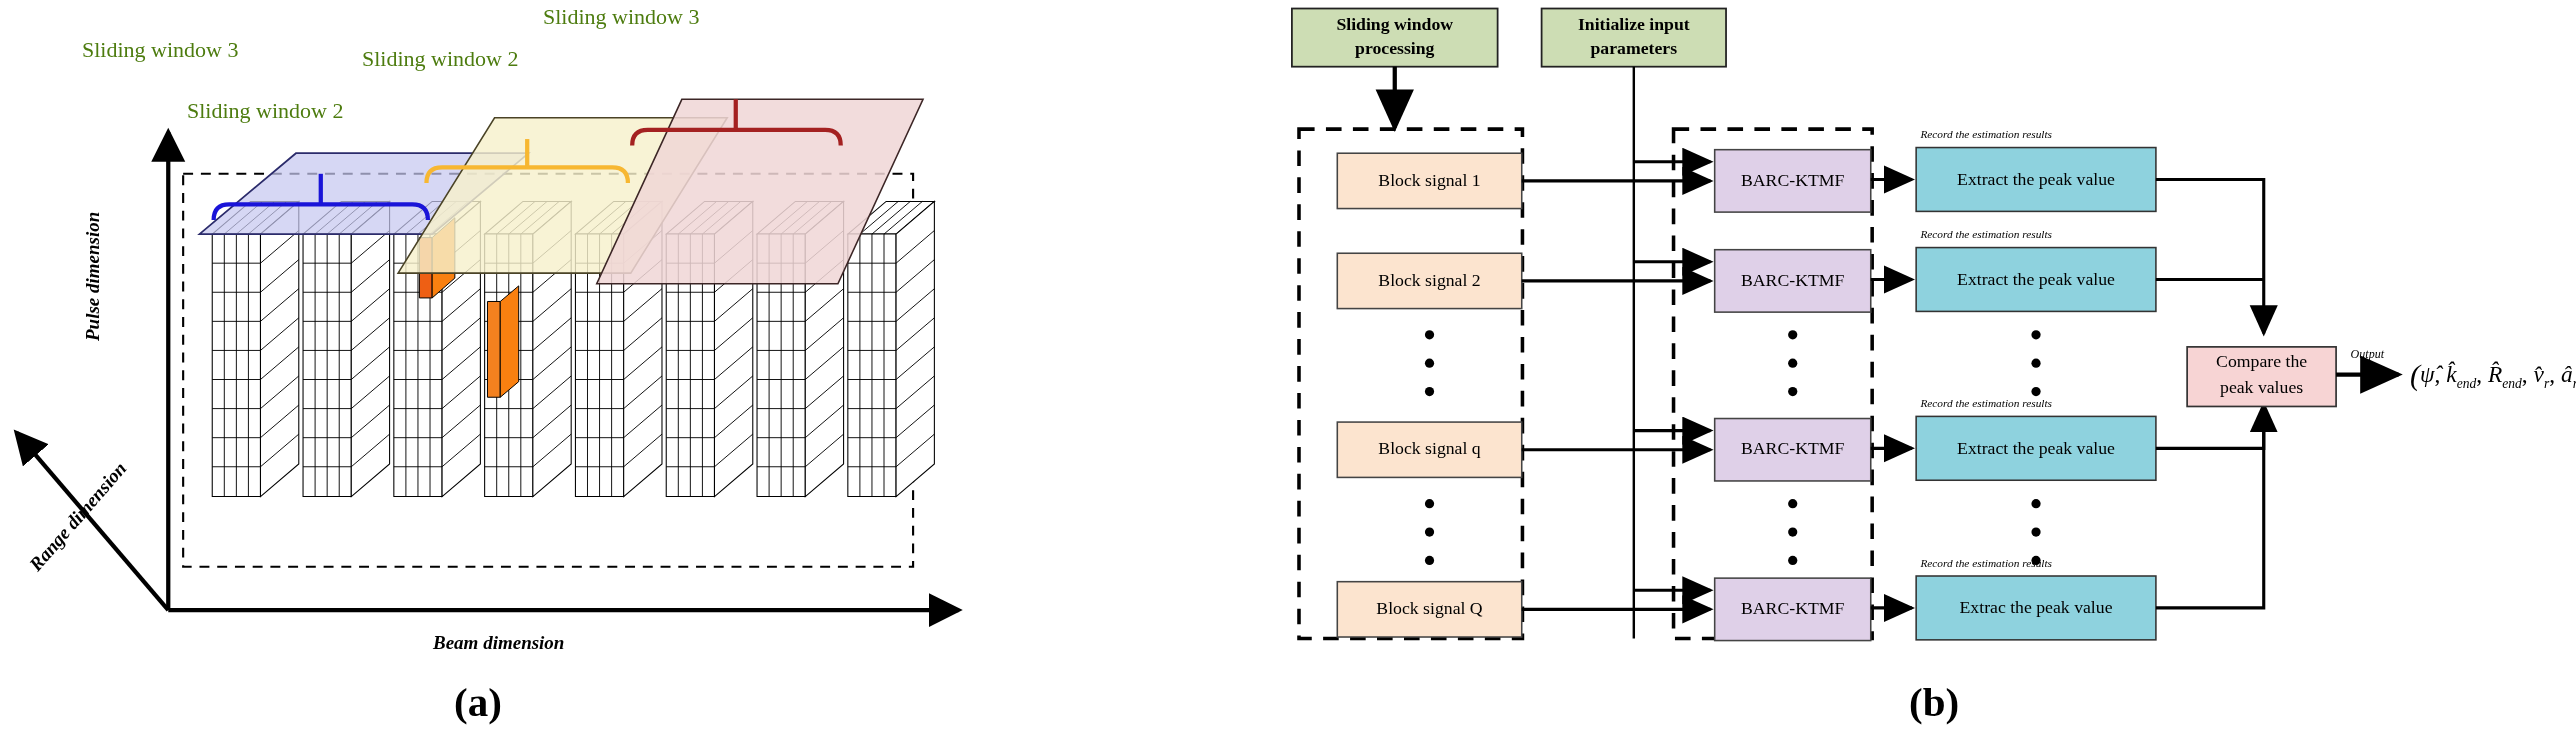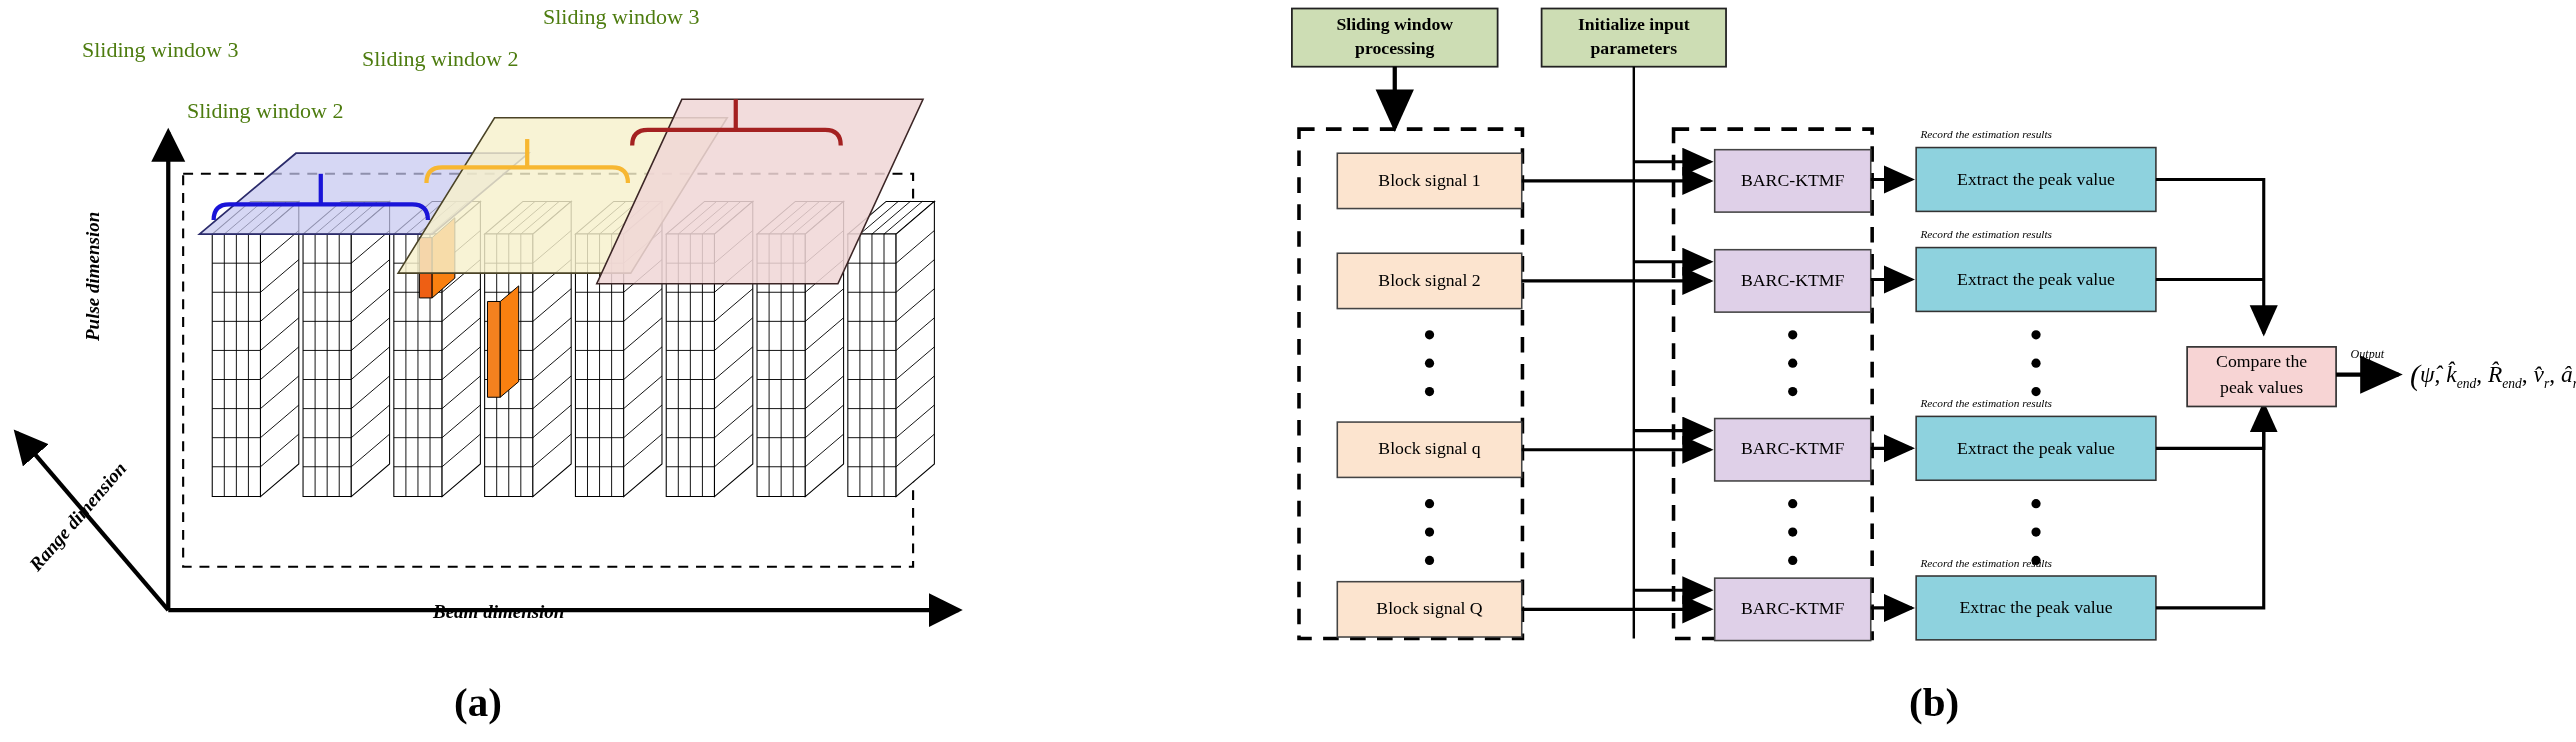--- a/index.html
+++ b/index.html
@@ -474,21 +474,21 @@
 <div class="winlabel" style="left:0px;top:0px;"></div>
 
 <div class="winlabel" style="left:543px;top:3.5px;">Sliding window 3</div>
 <div class="winlabel" style="left:362px;top:46px;">Sliding window 2</div>
 <div class="winlabel" style="left:187px;top:98px;">Sliding window 2</div>
 
 <div class="axlabel" style="left:82px;top:341px;transform:rotate(-90deg);transform-origin:left top;">Pulse dimension</div>
 
 <div class="axlabel" style="left:25px;top:561px;transform:rotate(-49deg);transform-origin:left top;">Range dimension</div>
 
-<div class="axlabel" style="left:433px;top:601px;text-align:right;">Beam dimension</div>
+<div class="axlabel" style="left:433px;top:632px;text-align:right;">Beam dimension</div>
 
 <div class="caption" style="left:454px;top:678px;">(a)</div>
 <div class="caption" style="left:1909px;top:678px;">(b)</div>
 
 <div class="formula" style="left:2410px;top:358px;">
   <span style="font-size:30px;vertical-align:-2.8px;">(</span>ψ̂<span style="font-style:normal;">,</span>
   <i>k</i>̂<sub>end</sub><span style="font-style:normal;">,</span>
   <i>R</i>̂<sub>end</sub><span style="font-style:normal;">,</span>
   <i>v</i>̂<sub>r</sub><span style="font-style:normal;">,</span>
   <i>a</i>̂<sub>r</sub>

